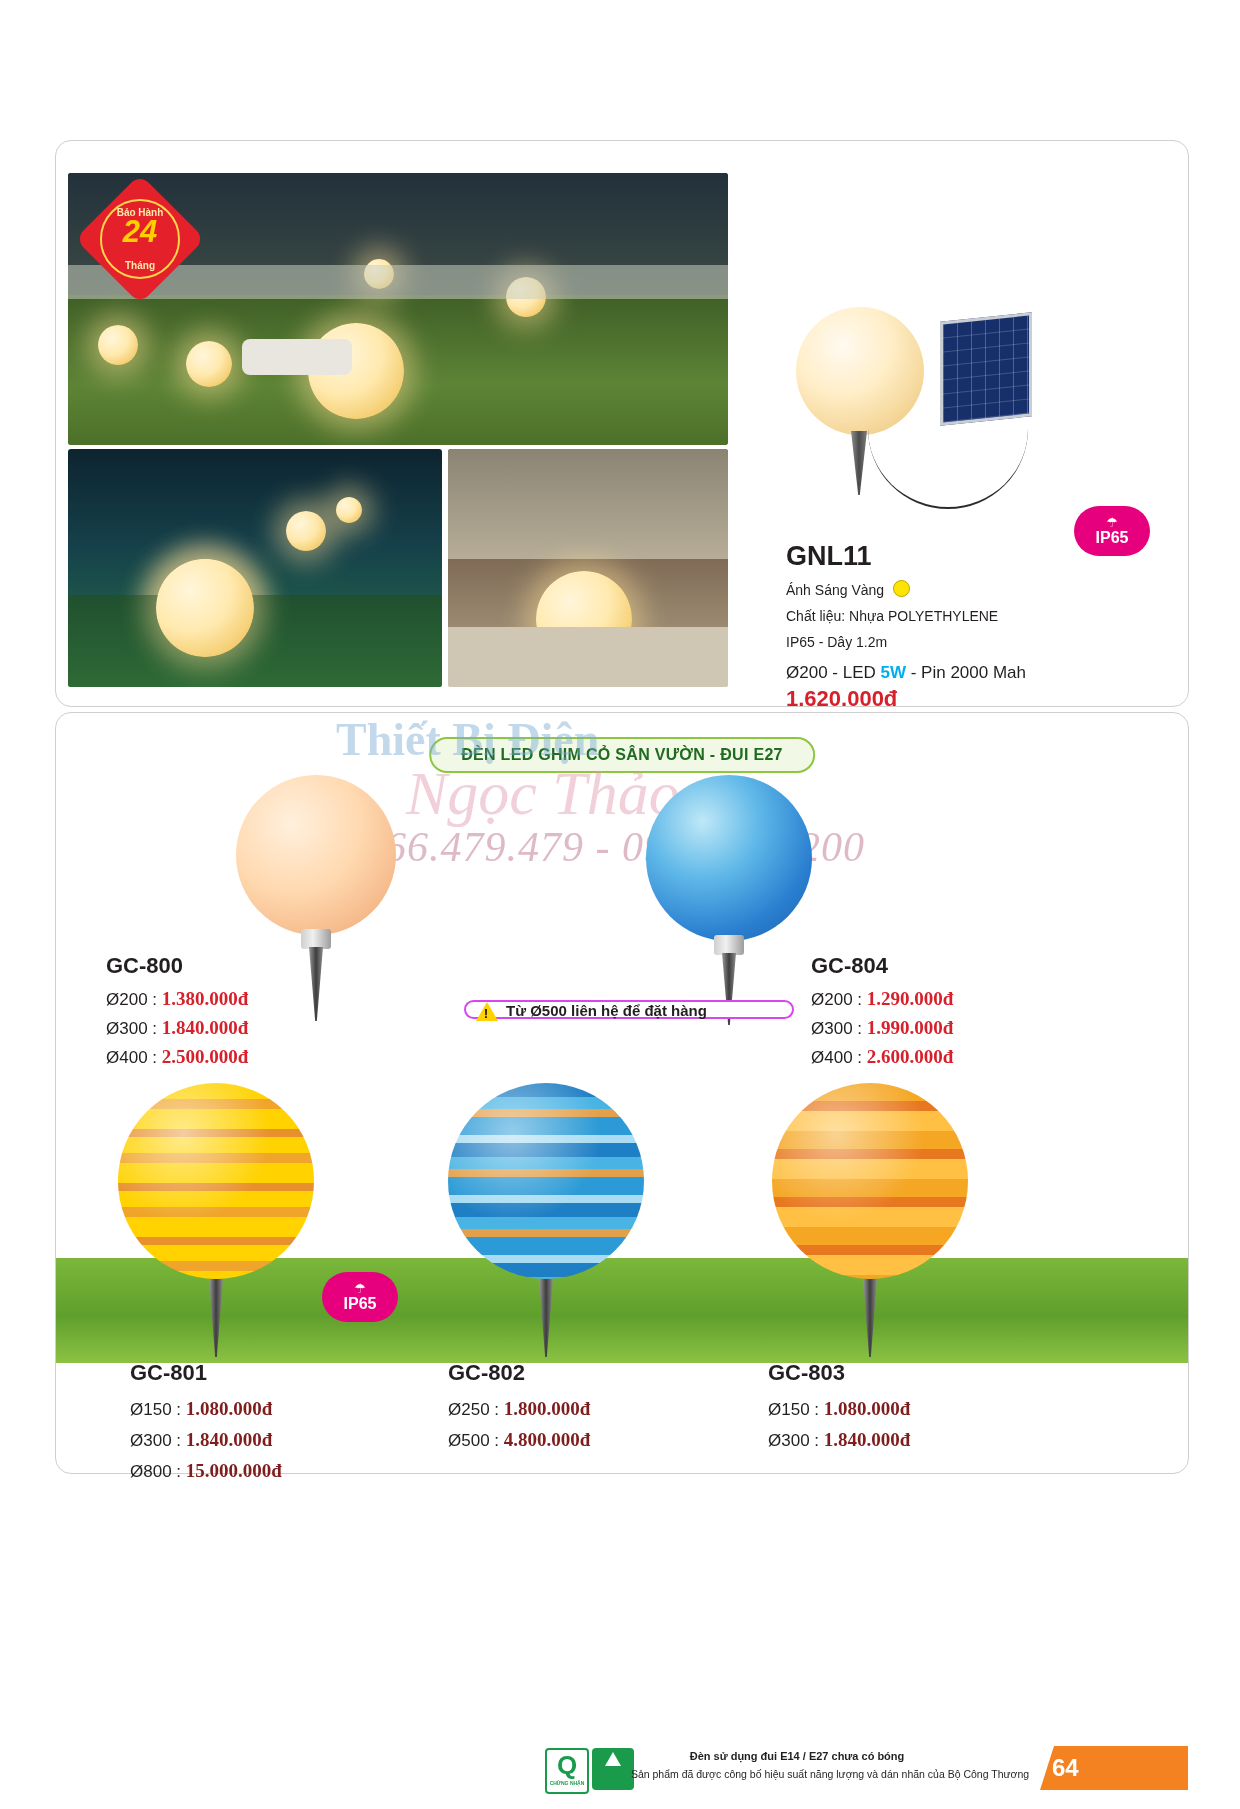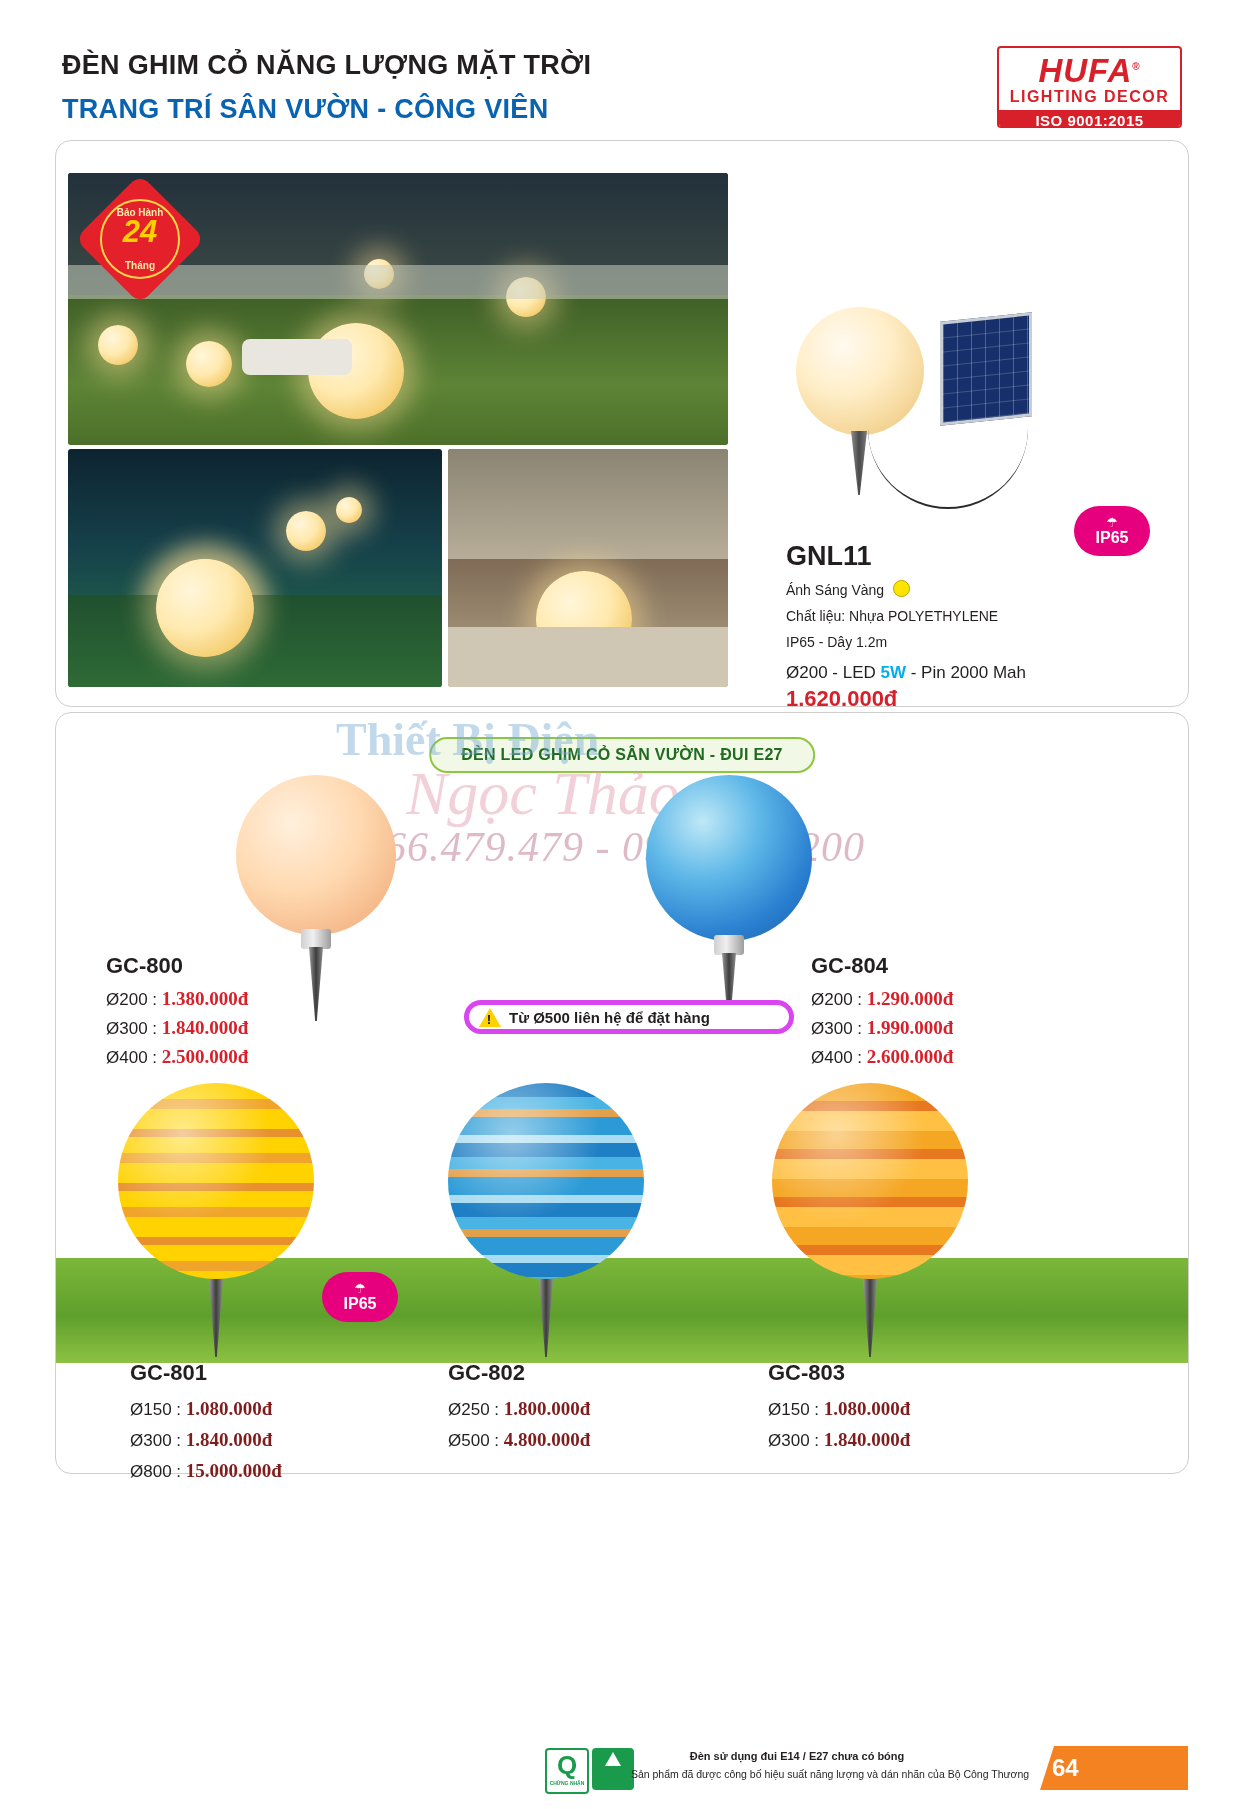--- a/index.html
+++ b/index.html
@@ -187,23 +187,23 @@
   .prow .dia { font-family:"Liberation Sans", sans-serif; }
 
   .material {
     position:absolute; left:440px; top:190px; width:265px; text-align:center;
     font-size:19px; line-height:30px;
   }
   .material .m1 { color:#231f20; }
   .material .m2 { font-weight:bold; color:#1f3f8f; font-size:21px; }
   .material .m3 { font-weight:bold; color:#1f3f8f; font-size:20px; }
   .note {
-    position:absolute; left:408px; top:287px; width:330px; height:34px;
-    border:5px solid #d946ef; border-radius:18px; background:#fff;
-    display:flex; align-items:center; gap:8px; padding-left:10px; box-sizing:border-box;
+    position:absolute; left:408px; top:287px; width:330px; height:19px;
+    border:2px solid #d946ef; border-radius:18px; background:#fff;
+    display:flex; gap:8px; padding-left:10px; box-sizing:border-box;
   }
   .note .tri {
     width:0;height:0;border-left:11px solid transparent;border-right:11px solid transparent;
     border-bottom:19px solid #ffd200; position:relative;
   }
   .note .tri::after{ content:"!"; position:absolute; left:-3px; top:5px; font-size:12px; font-weight:bold; color:#000;}
   .note span { font-size:15px; font-weight:bold; color:#231f20; }
 
   .ip65-2 { position:absolute; left:322px; top:1272px; }
 
@@ -250,29 +250,20 @@
   .pagenum::before{
     content:""; position:absolute; left:-16px; top:0; width:16px; height:44px;
     background:#f58220; clip-path:polygon(100% 0,100% 100%,0 100%);
   }
 </style>
 </head>
 <body>
 
 <div class="page">
 
-  <div class="header">
-    <div class="title1">ĐÈN GHIM CỎ NĂNG LƯỢNG MẶT TRỜI</div>
-    <div class="title2">TRANG TRÍ SÂN VƯỜN - CÔNG VIÊN</div>
-    <div class="logo">
-      <div class="hufa"><span>HUFA</span><sup>®</sup></div>
-      <div class="lighting">LIGHTING DECOR</div>
-      <div class="iso">ISO 9001:2015</div>
-    </div>
-  </div>
 
   <div class="card1">
 
     <div class="photo-main">
       <div class="ph-sky" style="background:linear-gradient(#22313b,#3c4a45);"></div>
       <div class="lawn"></div>
       <div class="moon" style="left:240px;top:150px;width:96px;height:96px;"></div>
       <div class="moon" style="left:118px;top:168px;width:46px;height:46px;"></div>
       <div class="moon" style="left:30px;top:152px;width:40px;height:40px;"></div>
       <div class="moon" style="left:438px;top:104px;width:40px;height:40px;"></div>

